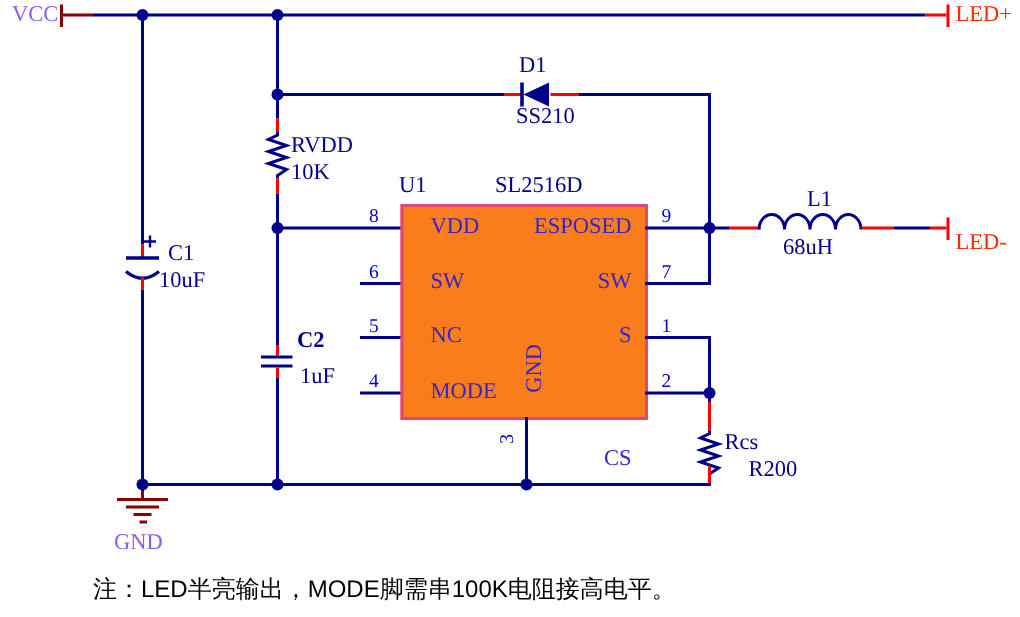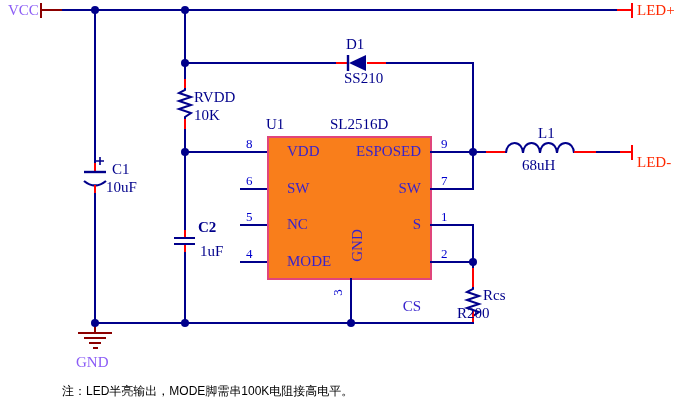--- a/index.html
+++ b/index.html
@@ -17,21 +17,21 @@
   
   .lbl{position:absolute;font-size:15px;line-height:1;color:#00008B;white-space:nowrap;}
   .port{color:#8b5cf6;}
   .ledport{color:#FF2800;}
   .pinnum{position:absolute;font-size:13px;line-height:1;color:#0000CD;white-space:nowrap;}
   .pinname{position:absolute;font-size:15px;line-height:1;color:#3823CC;white-space:nowrap;}
   .rot{transform:rotate(-90deg);transform-origin:center center;}
   
   .ic-body{position:absolute;left:267px;top:136px;width:161px;height:140px;
            background:#F97E1B;border:2px solid #E0457B;}
-  .note{position:absolute;left:62px;top:383px;font-size:12px;color:#000000;
+  .note{position:absolute;left:62px;top:383px;font-size:16px;color:#000000;
         font-family:"Liberation Sans", sans-serif;white-space:nowrap;}
   svg{position:absolute;overflow:visible;}
 </style>
 </head>
 <body>
 
 <div class="bar maroon abs" style="left:40px;top:3px;"></div>
 <div class="wh maroon" style="left:42px;top:9px;width:20px;"></div>
 <div class="wh" style="left:62px;top:9px;width:555px;"></div>
 <div class="wh red" style="left:617px;top:9px;width:14px;"></div>
@@ -115,21 +115,21 @@
 <span class="pinnum rot" style="left:334px;top:286px;">3</span>
 
 <div class="wv" style="left:472px;top:62px;height:128px;"></div>
 <div class="wv" style="left:472px;top:224px;height:44px;"></div>
 <div class="wv red" style="left:472px;top:268px;height:19px;"></div>
 <svg width="16" height="31" style="left:465px;top:287px;" viewBox="0 0 16 31">
   <path d="M8,0 L8,2 L2,5 L14,9 L2,13 L14,17 L2,21 L14,25 L8,29 L8,31" stroke="#00008B" stroke-width="2" fill="none"></path>
 </svg>
 <div class="wv red" style="left:472px;top:311px;height:13px;"></div>
 <span class="lbl" style="left:483px;top:288px;">Rcs</span>
-<span class="lbl" style="left:457px;top:306px;">R200</span>
+<span class="lbl" style="left:499px;top:306px;">R200</span>
 
 <div class="wh" style="left:474px;top:151px;width:12px;"></div>
 <div class="wh red" style="left:486px;top:151px;width:21px;"></div>
 <svg width="70" height="13" style="left:505px;top:141px;" viewBox="0 0 70 13">
   <path d="M1,12 A8.5,10 0 0 1 18,12 A8.5,10 0 0 1 35,12 A8.5,10 0 0 1 52,12 A8.5,10 0 0 1 69,12" stroke="#00008B" stroke-width="2" fill="none"></path>
 </svg>
 <div class="wh red" style="left:574px;top:151px;width:22px;"></div>
 <div class="wh" style="left:596px;top:151px;width:24px;"></div>
 <div class="wh red" style="left:620px;top:151px;width:11px;"></div>
 <div class="bar red abs" style="left:631px;top:145px;"></div>

